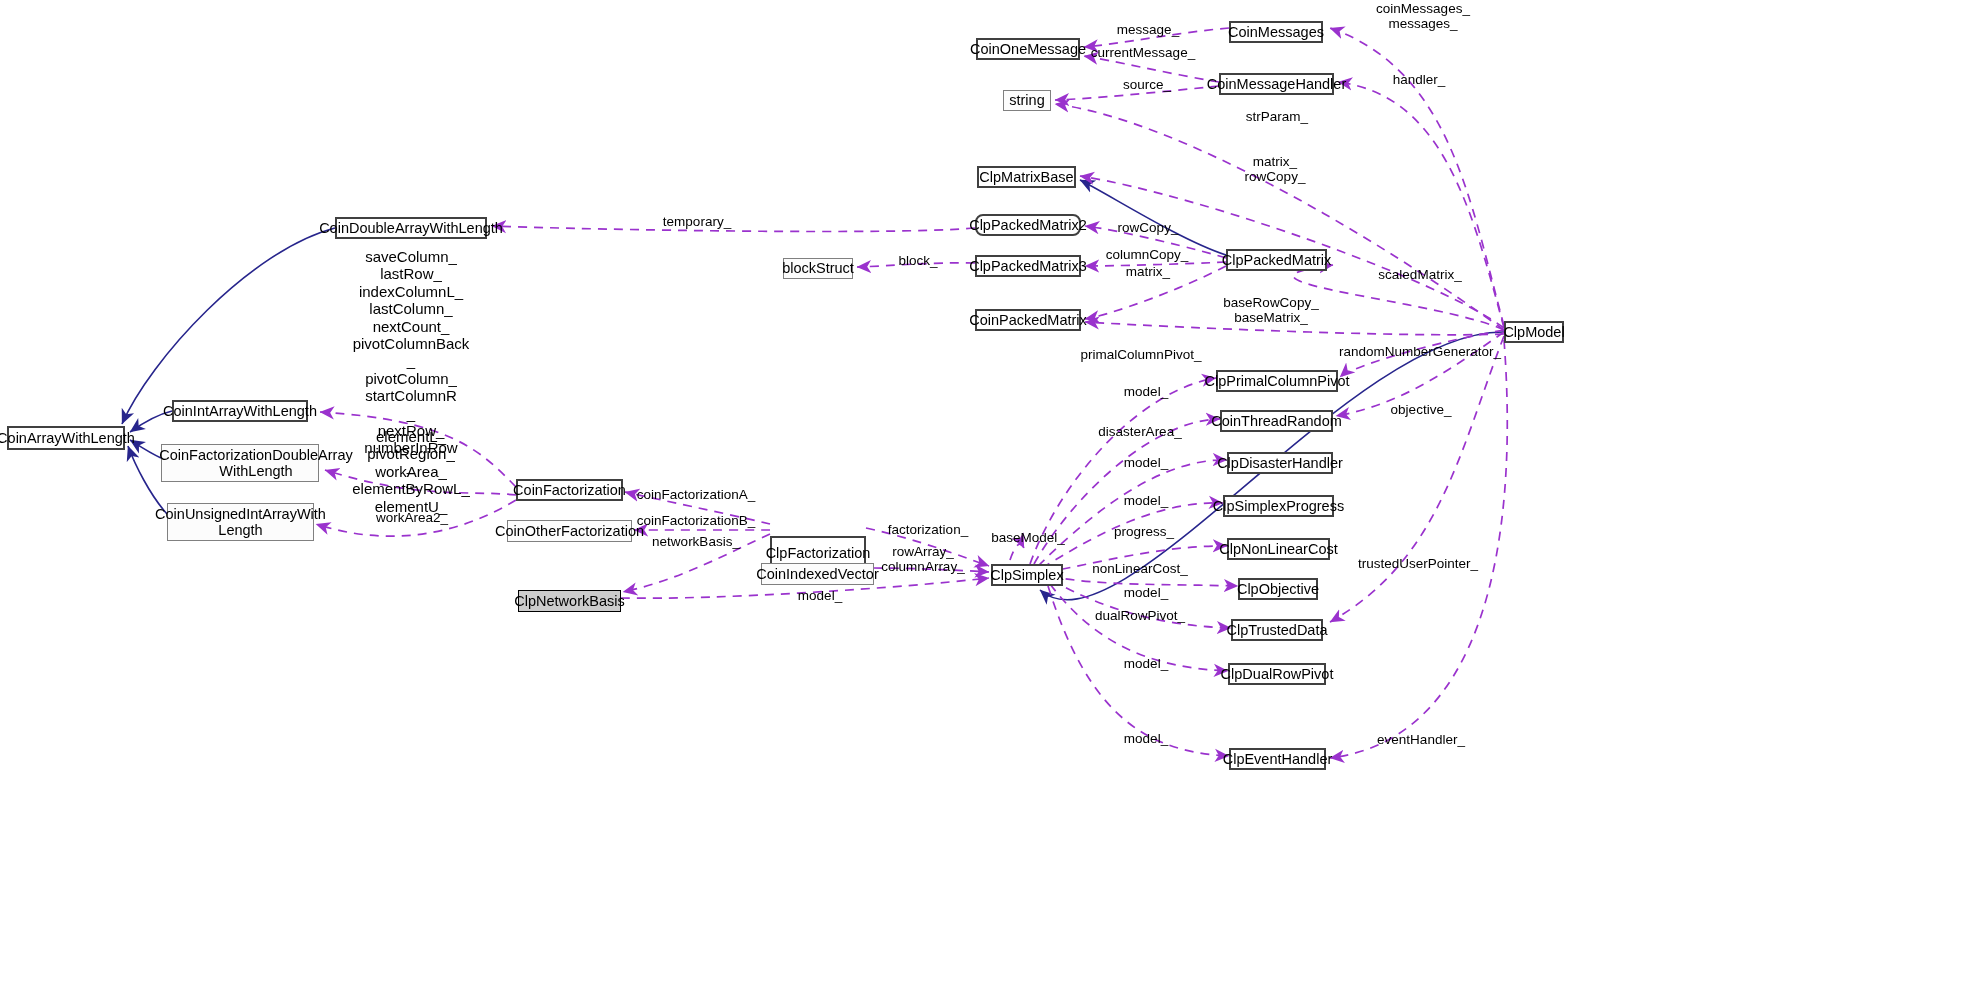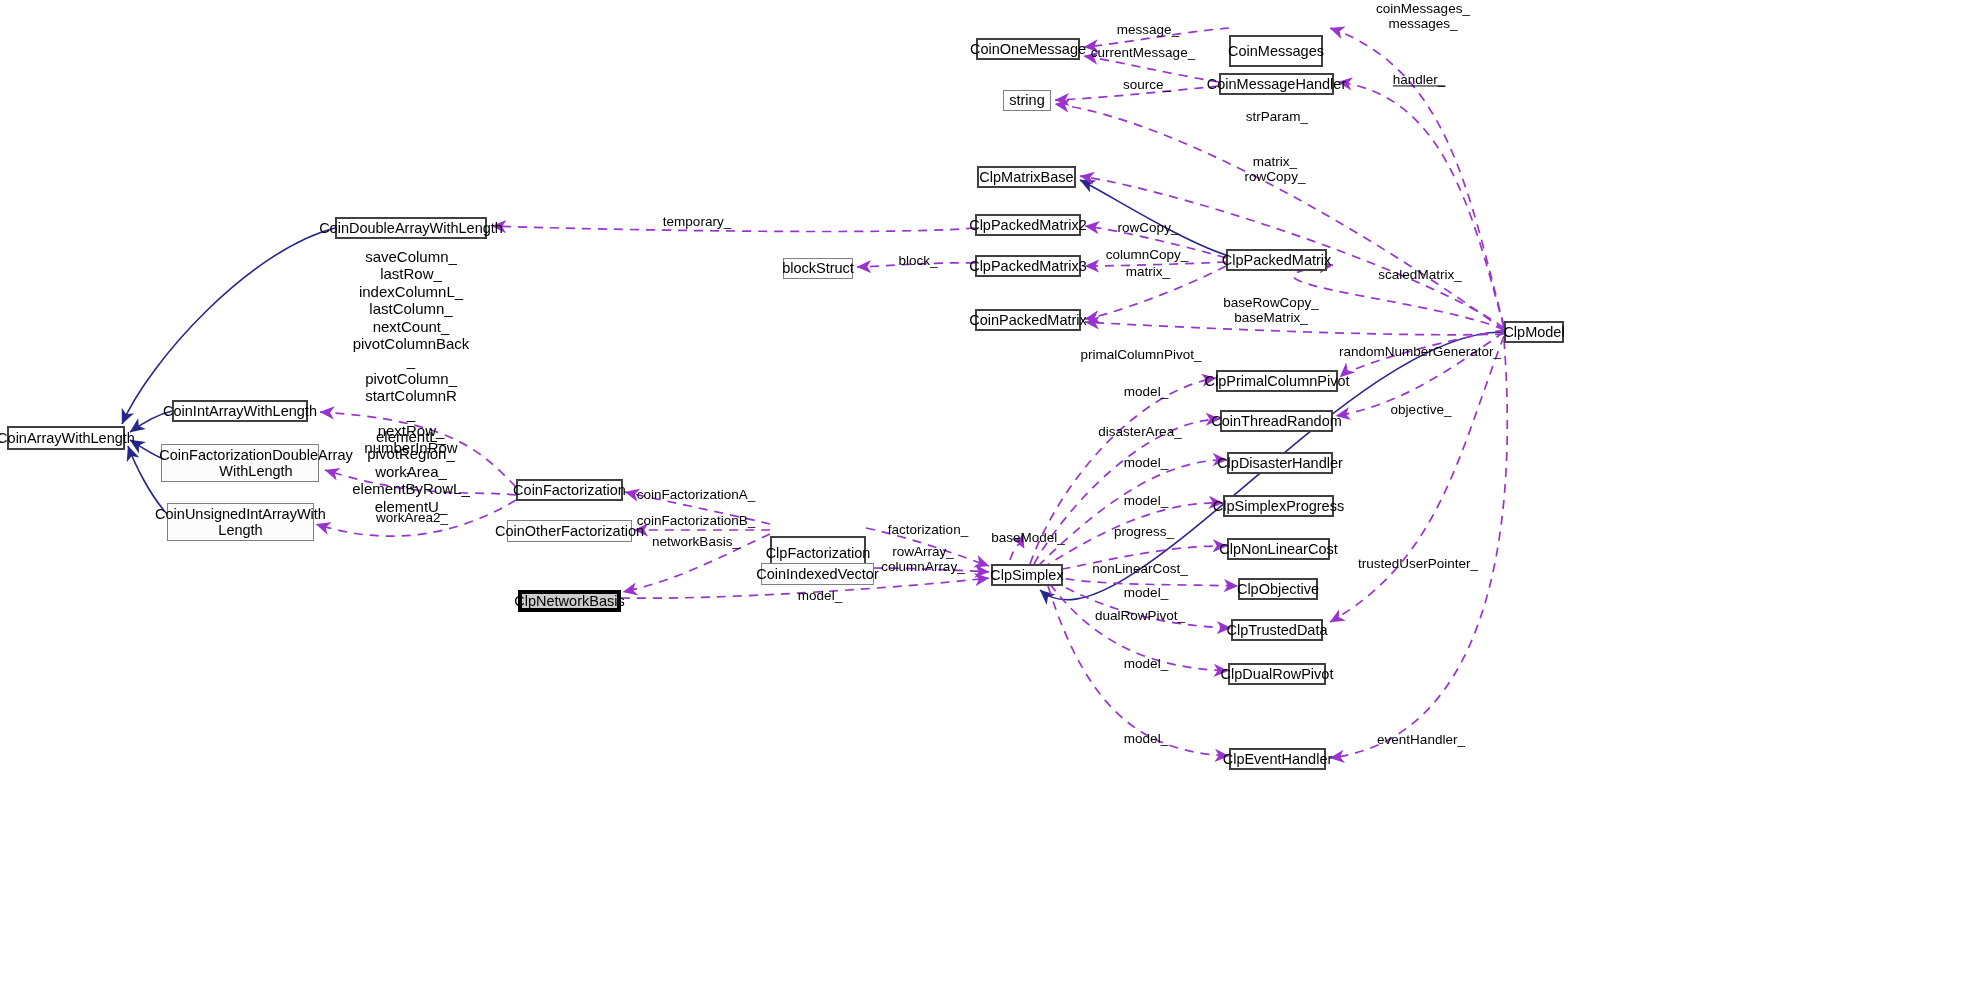--- a/index.html
+++ b/index.html
@@ -18,21 +18,21 @@
     display:flex;align-items:center;justify-content:center;
     text-align:center;
     font-size:14.5px;
     color:#000000;
     line-height:1.12;
     white-space:pre-line;
     z-index:5;
   }
   .node.thick{border-width:2px;border-color:#404040;}
   .node.thin{border-width:1px;border-color:#808080;background:#fcfcfc;}
-  .node.current{background:#cccccc;border:4px solid #000000;}
+  .node.current{background:#cccccc;border:1px solid #000000;}
 
   .elabel{
     position:absolute;
     font-size:13.5px;
     color:#000000;
     text-align:center;
     line-height:1.12;
     white-space:pre-line;
     z-index:6;
     transform:translate(-50%,-50%);
@@ -127,46 +127,46 @@
 Length</div>
   <div class="node thick" style="left:335px;top:217px;width:152px;height:22px;">CoinDoubleArrayWithLength</div>
   <div class="node thick" style="left:516px;top:479px;width:107px;height:22px;">CoinFactorization</div>
   <div class="node thin" style="left:507px;top:520px;width:125px;height:22px;">CoinOtherFactorization</div>
   <div class="node current" style="left:518px;top:590px;width:103px;height:22px;">ClpNetworkBasis</div>
   <div class="node thick" style="left:770px;top:536px;width:96px;height:34px;">ClpFactorization</div>
   <div class="node thin" style="left:761px;top:563px;width:113px;height:22px;">CoinIndexedVector</div>
   <div class="node thick" style="left:991px;top:564px;width:72px;height:22px;">ClpSimplex</div>
   <div class="node thin" style="left:783px;top:258px;width:70px;height:21px;">blockStruct</div>
   <div class="node thick" style="left:977px;top:166px;width:99px;height:22px;">ClpMatrixBase</div>
-  <div class="node thick" style="left:975px;top:214px;width:106px;height:22px;">ClpPackedMatrix2</div>
+  <div class="node thick" style="left:975px;top:214px;width:106px;height:22px;border-radius:8px;">ClpPackedMatrix2</div>
   <div class="node thick" style="left:975px;top:255px;width:106px;height:22px;">ClpPackedMatrix3</div>
   <div class="node thick" style="left:975px;top:309px;width:106px;height:22px;">CoinPackedMatrix</div>
   <div class="node thick" style="left:1226px;top:249px;width:101px;height:22px;">ClpPackedMatrix</div>
   <div class="node thick" style="left:976px;top:38px;width:104px;height:22px;">CoinOneMessage</div>
   <div class="node thin" style="left:1003px;top:90px;width:48px;height:21px;">string</div>
-  <div class="node thick" style="left:1229px;top:21px;width:94px;height:32px;margin-top:14px;">CoinMessages</div>
+  <div class="node thick" style="left:1229px;top:21px;width:94px;height:22px;">CoinMessages</div>
   <div class="node thick" style="left:1219px;top:73px;width:115px;height:22px;">CoinMessageHandler</div>
   <div class="node thick" style="left:1504px;top:321px;width:60px;height:22px;">ClpModel</div>
   <div class="node thick" style="left:1216px;top:370px;width:122px;height:22px;">ClpPrimalColumnPivot</div>
   <div class="node thick" style="left:1220px;top:410px;width:113px;height:22px;">CoinThreadRandom</div>
   <div class="node thick" style="left:1227px;top:452px;width:106px;height:22px;">ClpDisasterHandler</div>
   <div class="node thick" style="left:1223px;top:495px;width:111px;height:22px;">ClpSimplexProgress</div>
   <div class="node thick" style="left:1227px;top:538px;width:103px;height:22px;">ClpNonLinearCost</div>
   <div class="node thick" style="left:1238px;top:578px;width:80px;height:22px;">ClpObjective</div>
   <div class="node thick" style="left:1231px;top:619px;width:92px;height:22px;">ClpTrustedData</div>
   <div class="node thick" style="left:1228px;top:663px;width:98px;height:22px;">ClpDualRowPivot</div>
   <div class="node thick" style="left:1229px;top:748px;width:97px;height:22px;">ClpEventHandler</div>
 
   <div class="elabel" style="left:1148px;top:30px;">message_</div>
   <div class="elabel" style="left:1143px;top:53px;">currentMessage_</div>
   <div class="elabel" style="left:1147px;top:85px;">source_</div>
   <div class="elabel" style="left:1277px;top:117px;">strParam_</div>
   <div class="elabel" style="left:1423px;top:16px;">coinMessages_
 messages_</div>
-  <div class="elabel" style="left:1419px;top:80px;text-decoration:underline;">handler_</div>
+  <div class="elabel" style="left:1419px;top:80px;">handler_</div>
   <div class="elabel" style="left:1275px;top:169px;">matrix_
 rowCopy_</div>
   <div class="elabel" style="left:1148px;top:228px;">rowCopy_</div>
   <div class="elabel" style="left:1147px;top:255px;">columnCopy_</div>
   <div class="elabel" style="left:1148px;top:272px;">matrix_</div>
   <div class="elabel" style="left:918px;top:261px;">block_</div>
   <div class="elabel" style="left:697px;top:222px;">temporary_</div>
   <div class="elabel" style="left:1420px;top:275px;">scaledMatrix_</div>
   <div class="elabel" style="left:1271px;top:310px;">baseRowCopy_
 baseMatrix_</div>

